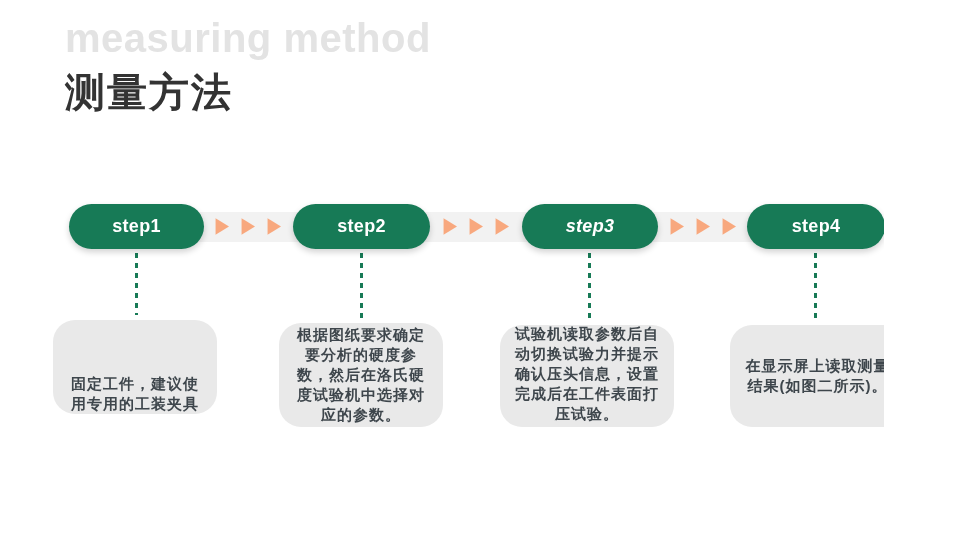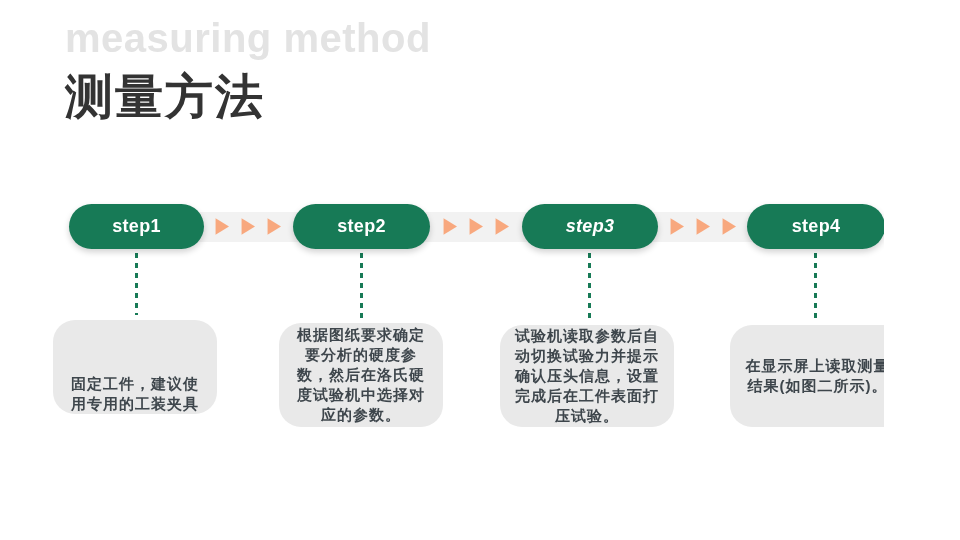--- a/index.html
+++ b/index.html
@@ -8,21 +8,21 @@
     background:#ffffff;
     font-family:"Liberation Sans","DejaVu Sans",sans-serif;
   }
   .title-en{
     position:absolute;left:65px;top:14px;
     font-size:40px;font-weight:bold;letter-spacing:.5px;
     color:var(--title-light-gray);line-height:1.2;
   }
   .title-cn{
     position:absolute;left:65px;top:68px;
-    font-size:48px;font-weight:bold;letter-spacing:2px;
+    font-size:40px;font-weight:bold;letter-spacing:2px;
     color:var(--title-dark);line-height:1.2;
   }
   .band{
     position:absolute;left:137px;top:212px;width:679px;height:30px;
     background:var(--band-gray);z-index:1;
   }
   .pill{
     position:absolute;top:204px;height:45px;z-index:3;
     background:var(--step-green);border-radius:23px;
     display:flex;align-items:center;justify-content:center;
@@ -57,21 +57,21 @@
   .desc{
     position:absolute;background:var(--box-gray);border-radius:22px;z-index:2;
     display:flex;flex-direction:column;align-items:center;justify-content:center;
   }
   .desc .line{
     font-size:15px;font-weight:bold;letter-spacing:1px;line-height:20px;
     color:var(--box-text);white-space:nowrap;text-align:center;
   }
   .desc1{left:53px;top:320px;width:164px;height:94px;justify-content:flex-end;}
   .desc2{left:279px;top:323px;width:164px;height:104px;}
-  .desc3{left:500px;top:325px;width:174px;height:102px;}
+  .desc3{left:500px;top:325px;width:174px;height:102px;font-family:Liberation Mono, monospace;}
   .desc4{left:730px;top:325px;width:175px;height:102px;}
 </style>
 </head>
 <body>
 
 <div class="slide">
 
   <div class="title-en">measuring method</div>
   <div class="title-cn">测量方法</div>
 

